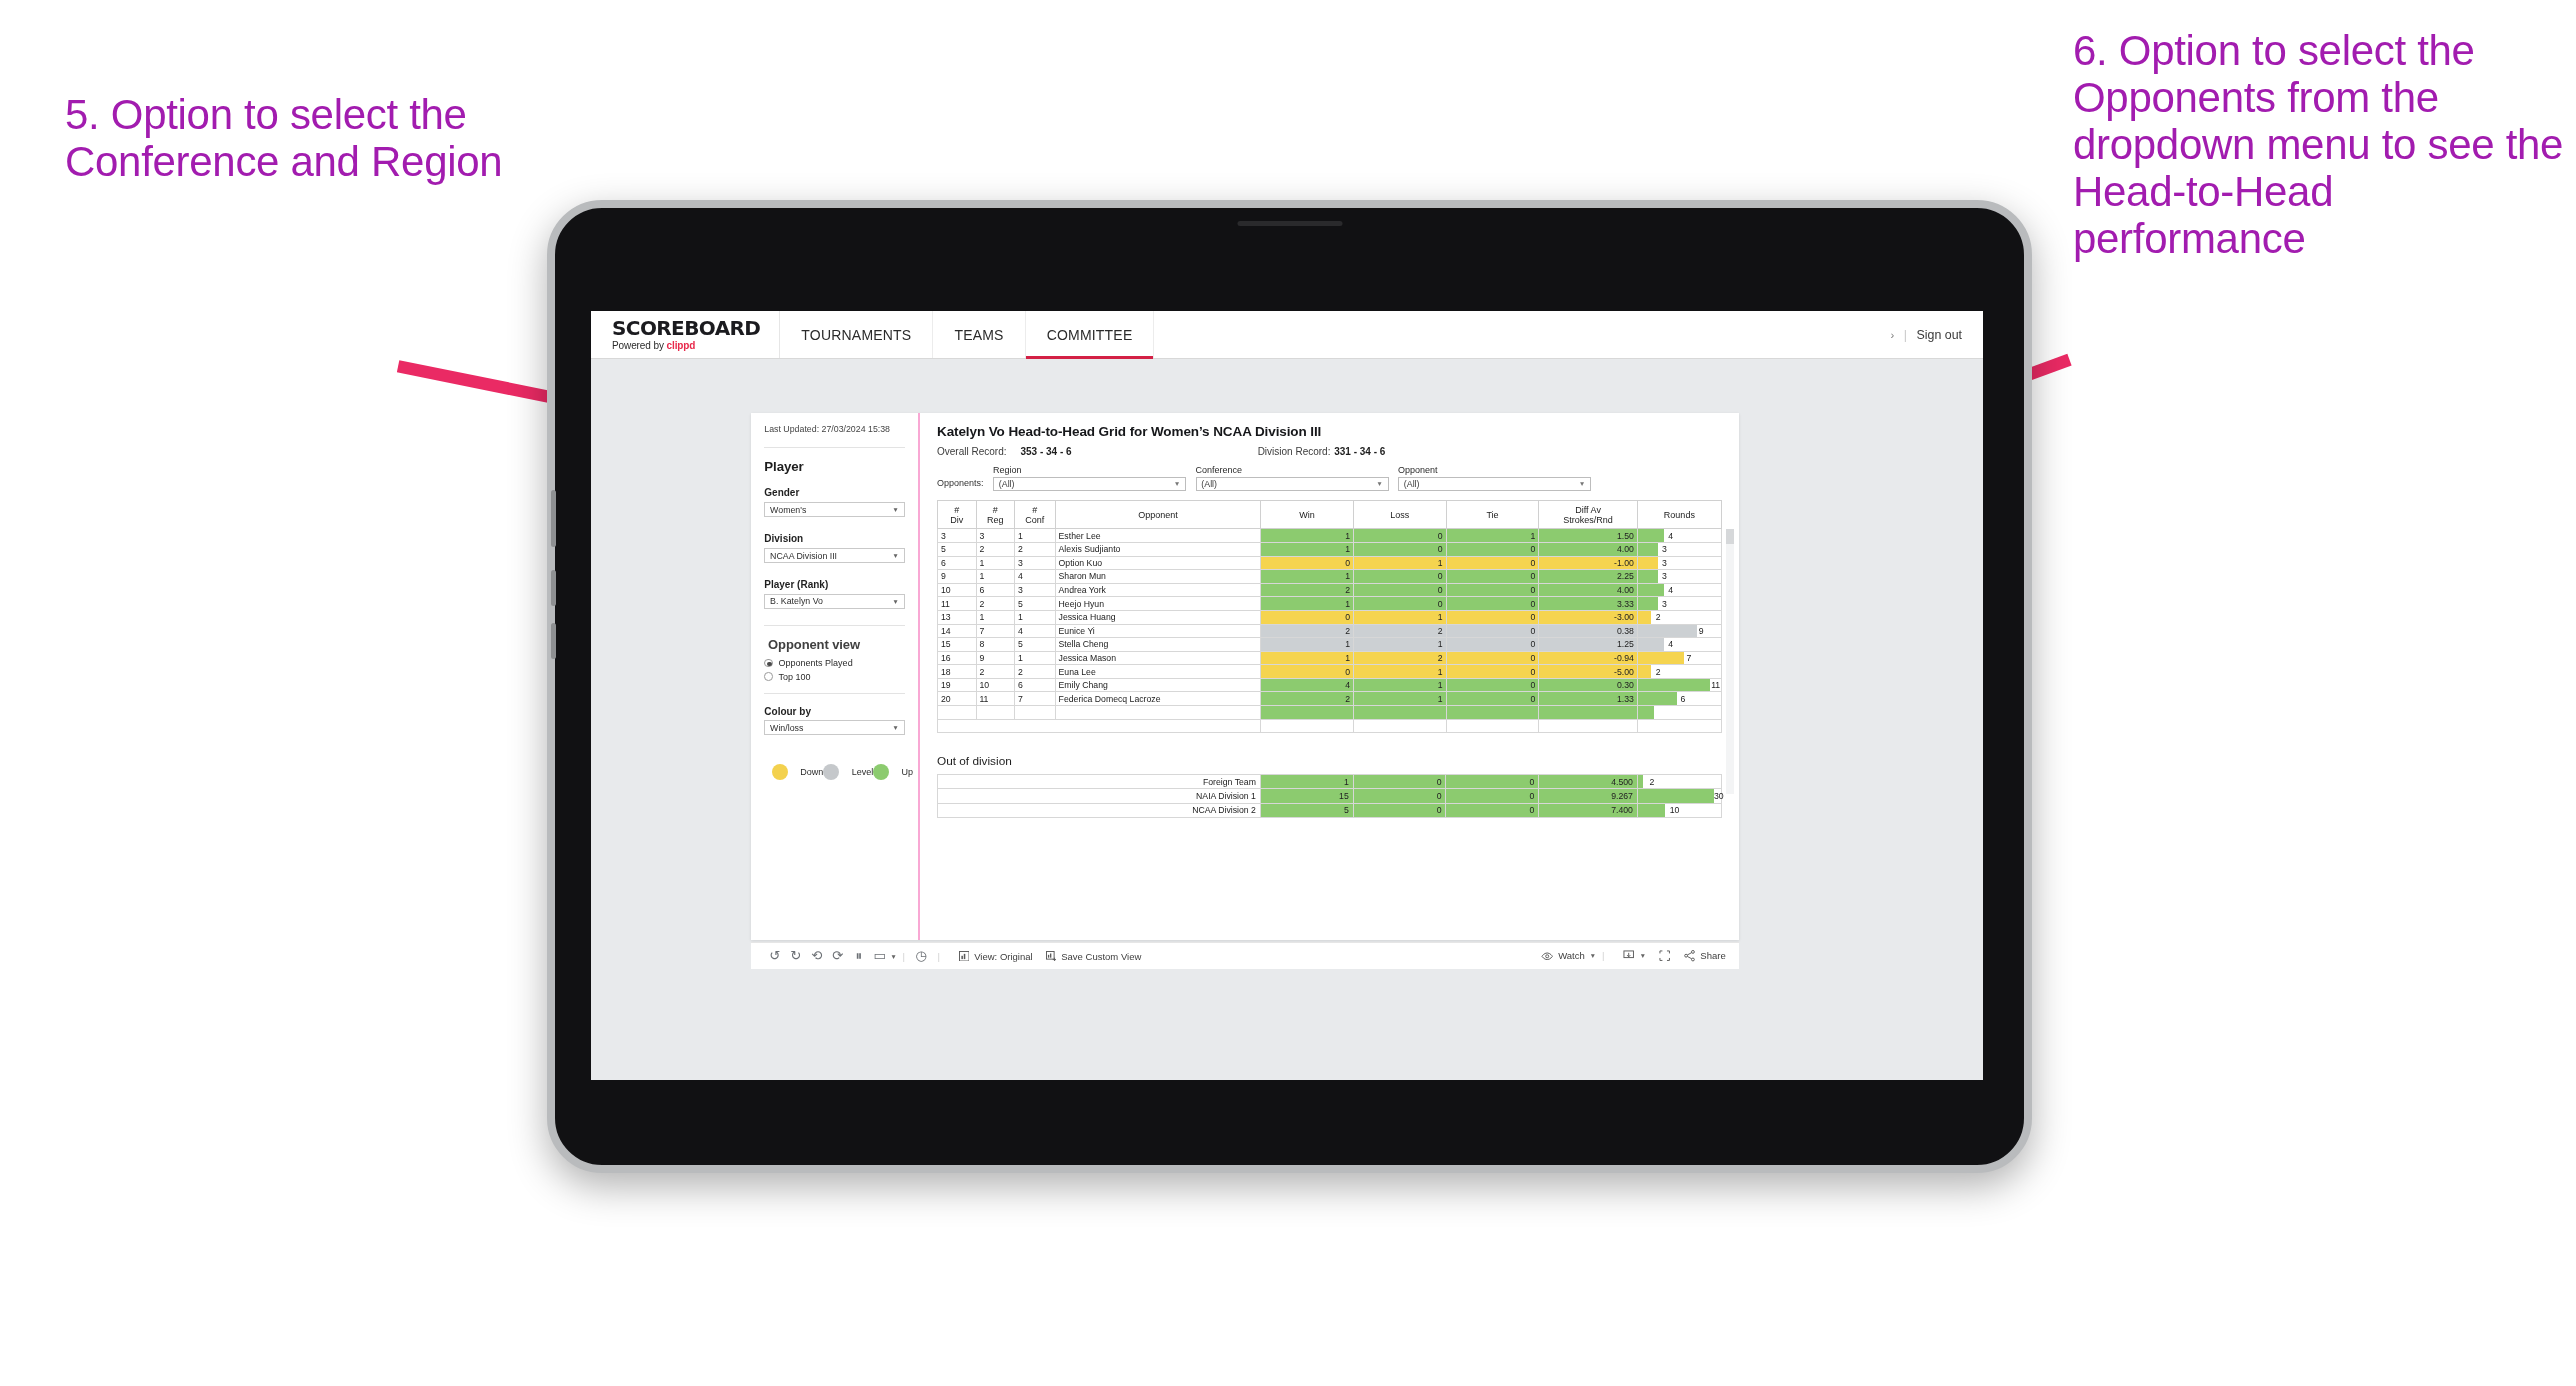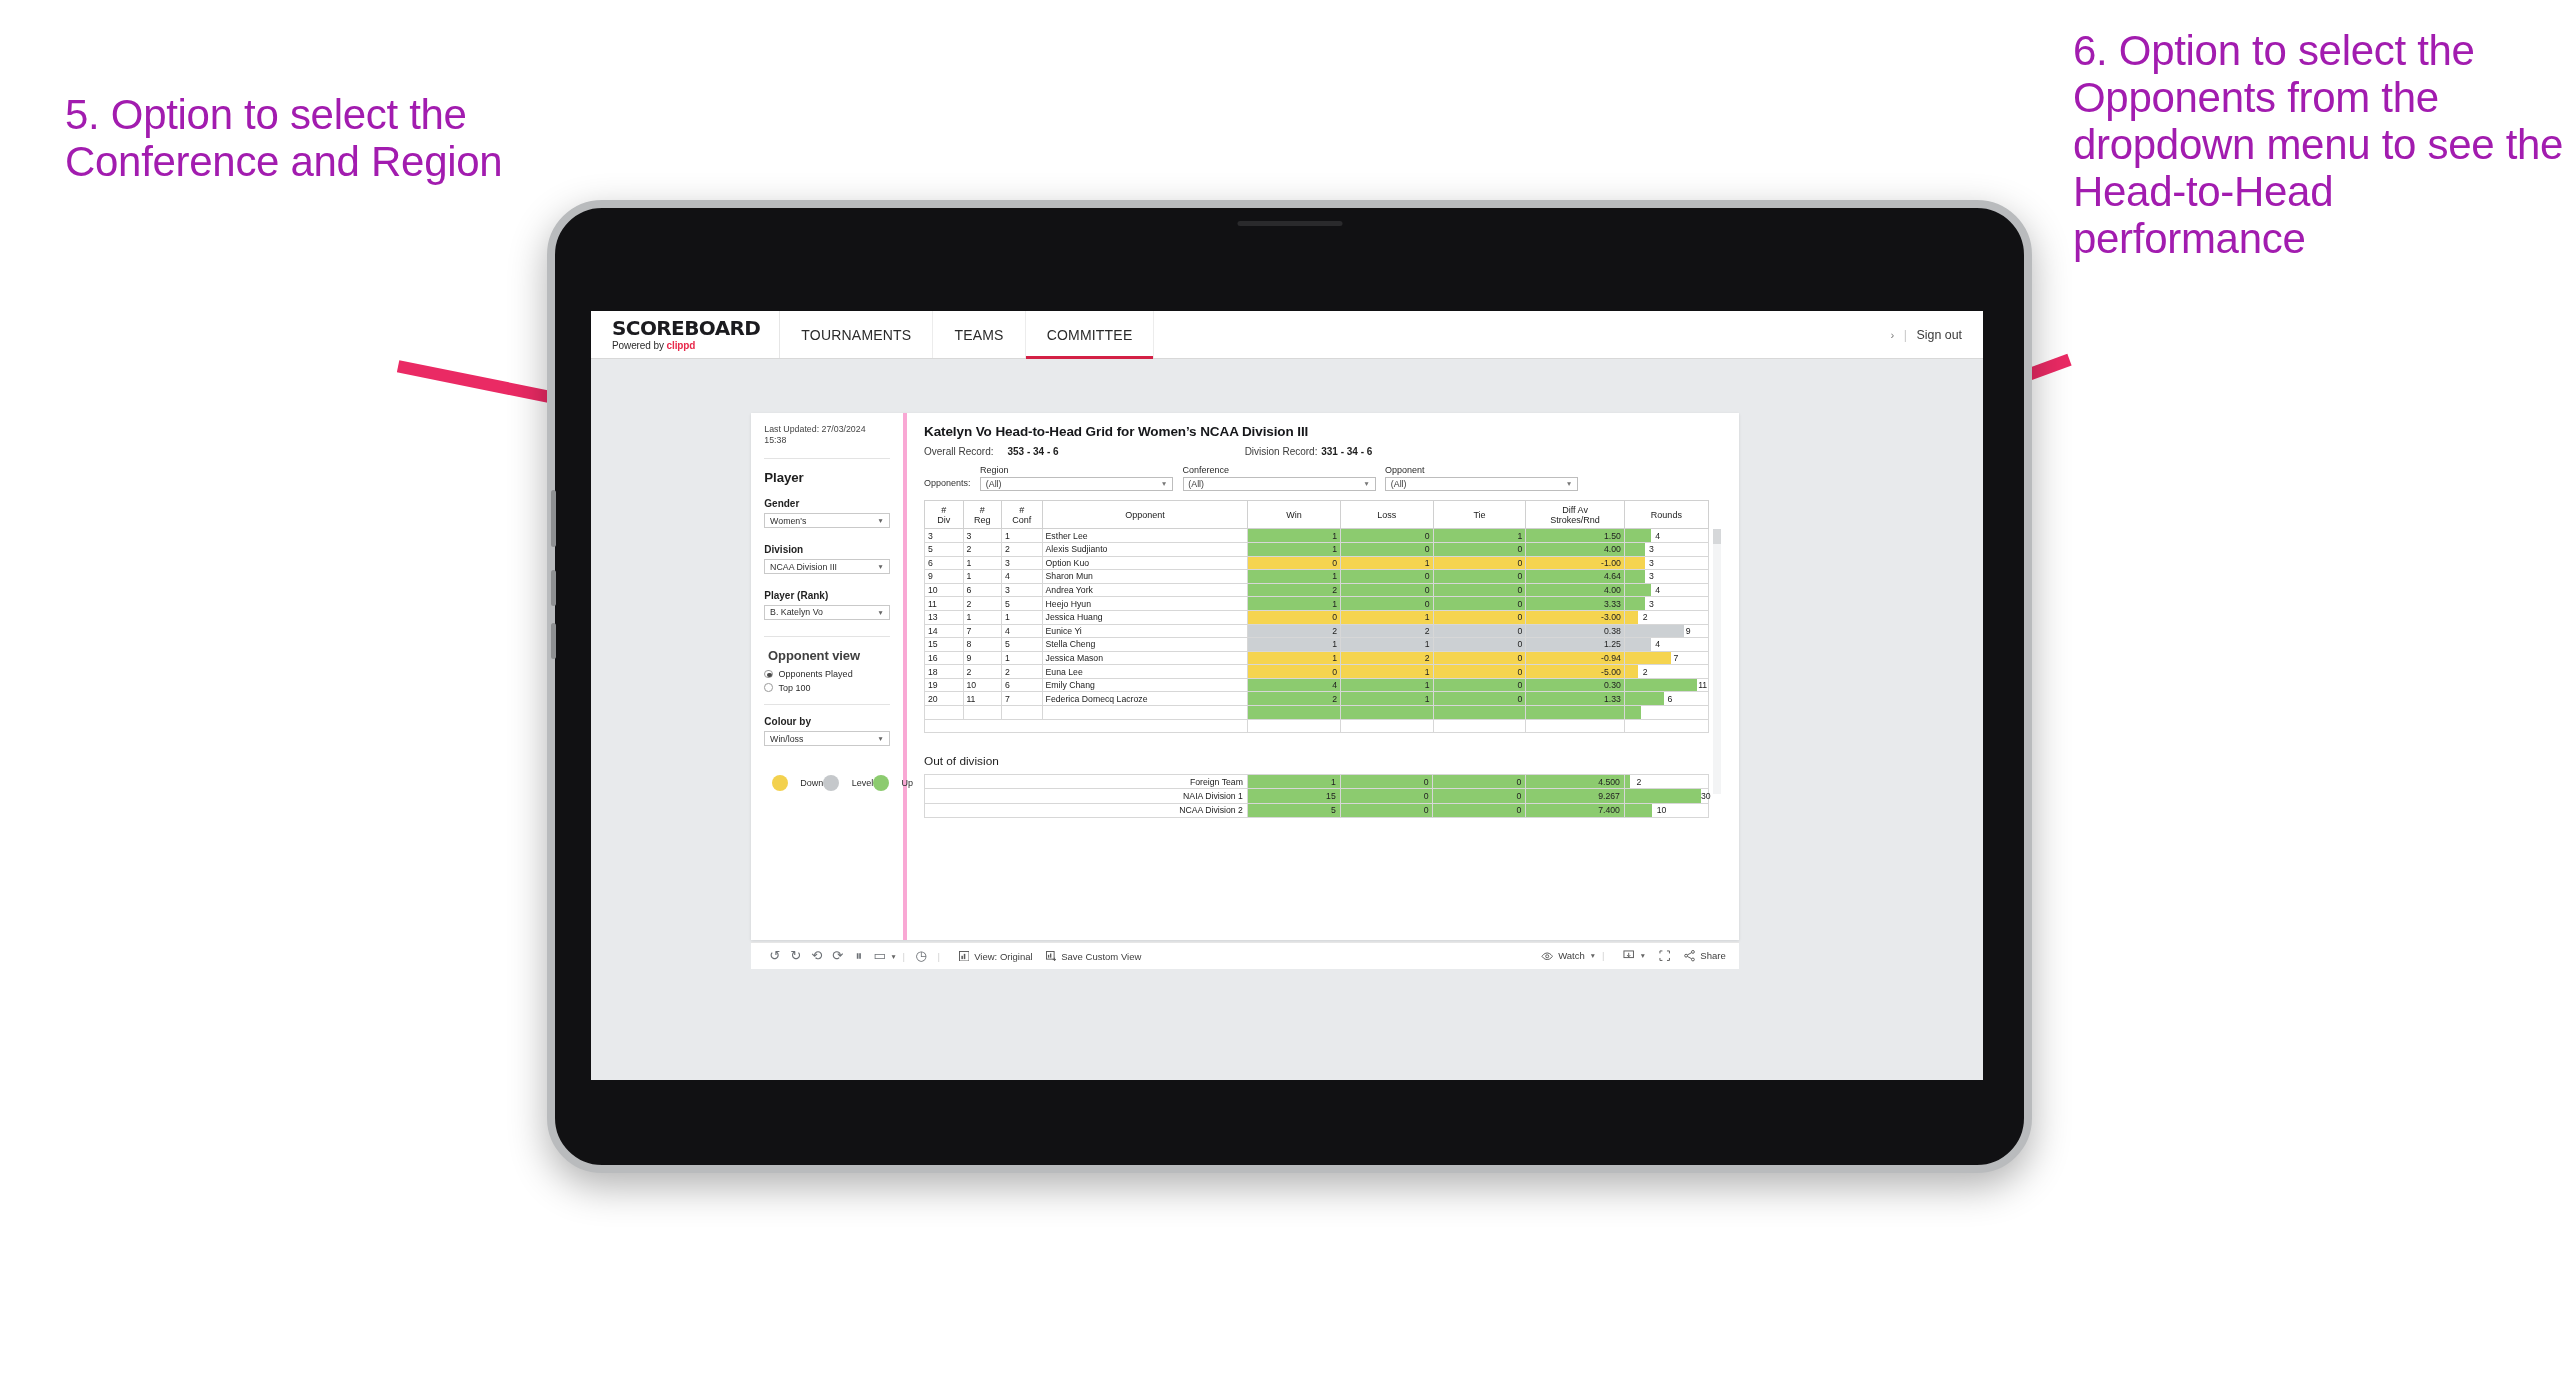--- a/index.html
+++ b/index.html
@@ -99,21 +99,21 @@
   
   .wb-body { position: relative; width: 100%; height: 690px; background:#e8eaec; }
   .card {
     position:absolute; left: 160px; top: 54px;
     width: 988px; height: 527px;
     background: #fff; box-shadow: 0 1px 2.9px rgba(0,0,0,.10);
     display:flex;
   }
 
   
-  .fpanel { width: 156px; border-right:4px solid #f9a8d4; padding: 11.4px 13.3px 0 13.3px; }
+  .fpanel { width: 169px; border-right:2px solid #f9a8d4; padding: 11.4px 13.3px 0 13.3px; }
   .lastupd { font-size: 8.8px; color:#444; line-height:1.25; }
   .fdiv { height:1px; background:#e3e3e3; margin: 11.4px 0 11.4px; }
   .fhead { font-size: 13.3px; font-weight:700; color:#1e1e1e; margin-bottom: 13.3px; letter-spacing:-0.1px;}
   .flabel { font-size: 10px; font-weight:700; color:#1f1f1f; margin-bottom: 3.8px;}
   .fsel {
     height: 15px; border:1px solid #c9c9c9; background:#fff;
     display:flex; align-items:center; justify-content:space-between;
     padding: 0 4.8px; font-size: 8.8px; color:#2e2e2e; margin-bottom: 16px;
     cursor:pointer;
   }
@@ -400,21 +400,21 @@
                       <td class="rounds"><span class="rbar down" style="width:23.80952380952381%"></span><span class="rlab" style="margin-left:23.80952380952381%">3</span></td>
                     </tr>
                     <tr>
                       <td class="num">9</td>
                       <td class="num">1</td>
                       <td class="num">4</td>
                       <td class="name">Sharon Mun</td>
                       <td class="val c-up">1</td>
                       <td class="val c-up">0</td>
                       <td class="val c-up">0</td>
-                      <td class="val c-up">4.64</td>
+                      <td class="val c-up">2.25</td>
                       <td class="rounds"><span class="rbar up" style="width:23.80952380952381%"></span><span class="rlab" style="margin-left:23.80952380952381%">3</span></td>
                     </tr>
                     <tr>
                       <td class="num">10</td>
                       <td class="num">6</td>
                       <td class="num">3</td>
                       <td class="name">Andrea York</td>
                       <td class="val c-up">2</td>
                       <td class="val c-up">0</td>
                       <td class="val c-up">0</td>

